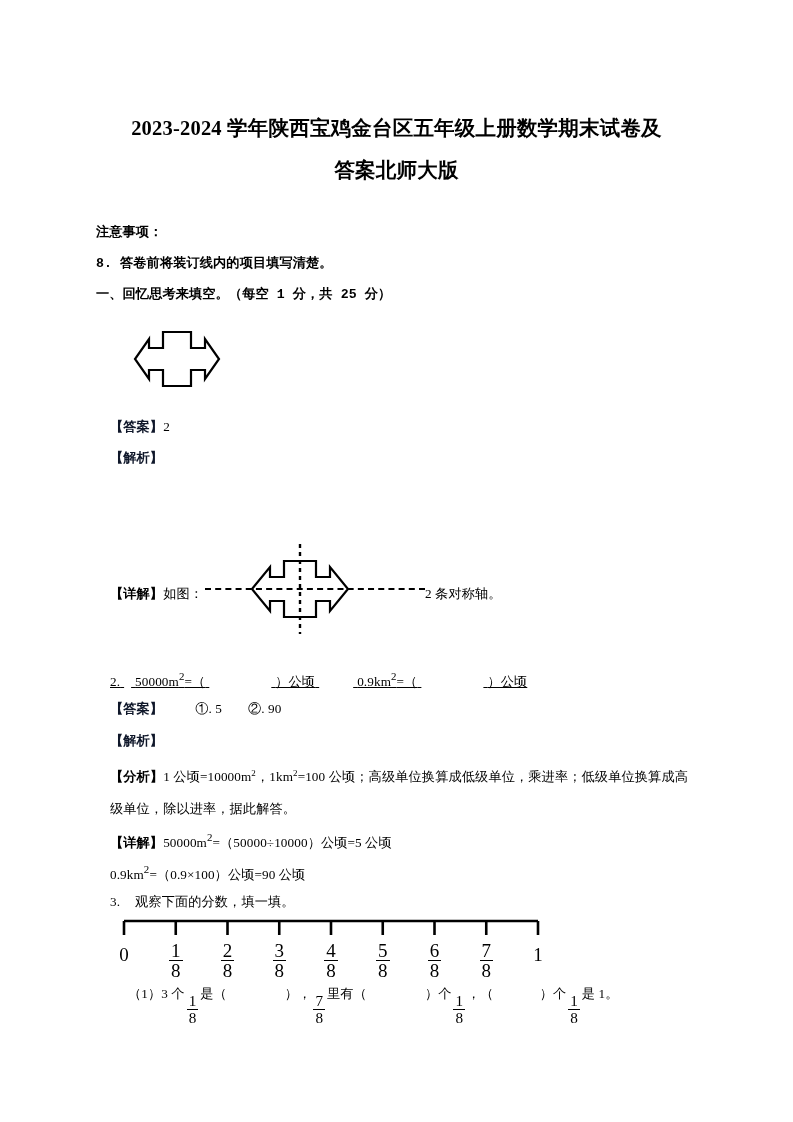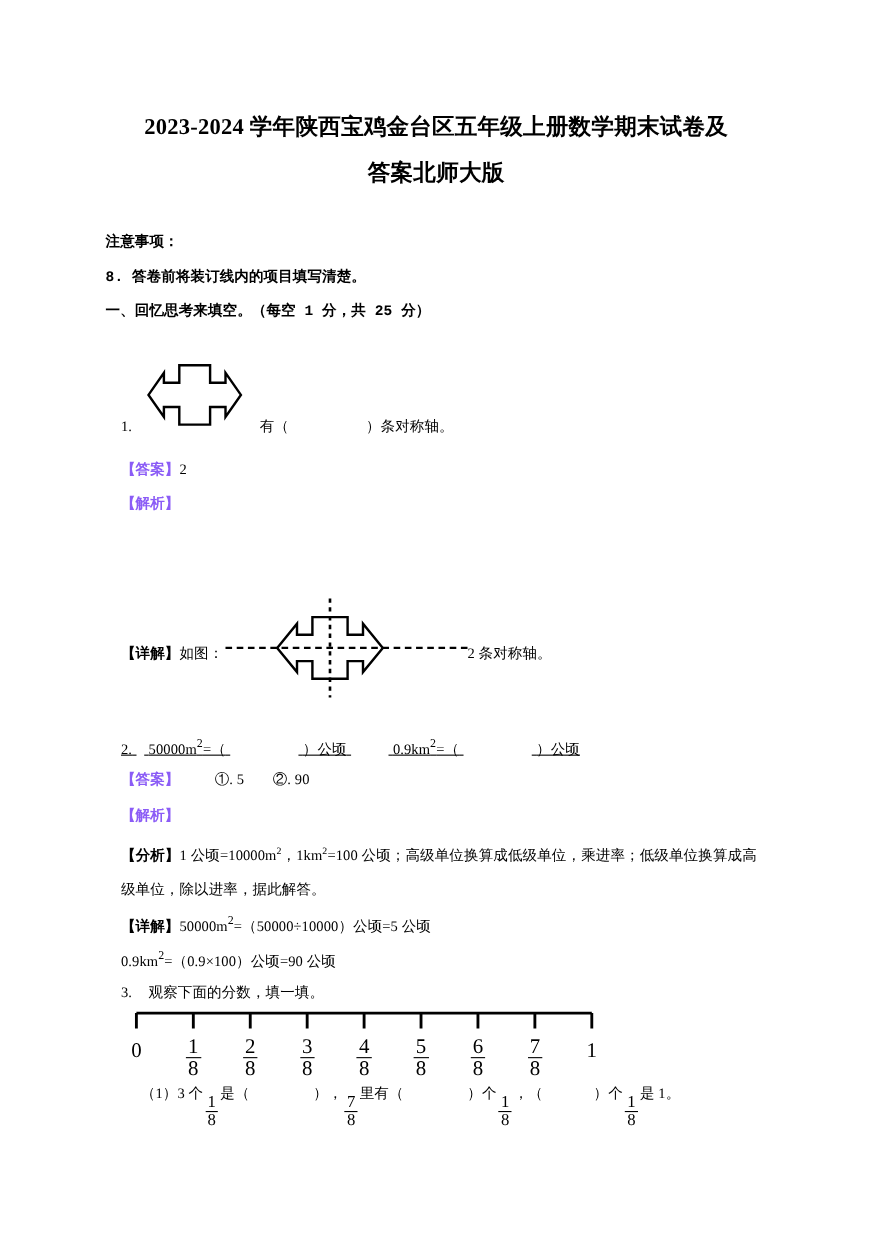--- a/index.html
+++ b/index.html
@@ -14,21 +14,21 @@
     font-family: "Liberation Serif", "DejaVu Serif", serif;
     color: #000000;
     overflow: hidden;
   }
   .page {
     position: absolute;
     left: 0; top: 0;
     width: 793px;
     height: 1122px;
     box-sizing: border-box;
-    padding: 0 96px;
+    padding: 12px 96px;
   }
 
   
   .doc-title {
     margin: 0;
     padding-top: 95px;
     text-align: center;
     font-size: 20.5px;
     font-weight: bold;
     line-height: 42px;
@@ -38,21 +38,21 @@
 
   
   .para {
     font-size: 13.2px;
     line-height: 31px;
     text-align: justify;
     margin: 0;
     letter-spacing: 0.1px;
   }
   .para.bold { font-weight: bold; font-family: Liberation Mono, monospace; }
-  .blue-b { color: #8b5cf6; }
+  .blue-b { color: #0f172a; }
 
   .note-head { margin-top: 26px; }
   .spacer-w { display: inline-block; }
 
   
   .cross-fig-1 {
     position: absolute;
     left: 133px;
     top: 330px;
   }
@@ -101,27 +101,20 @@
   <p class="para bold">8. 答卷前将装订线内的项目填写清楚。</p>
 
   <p class="para bold">一、回忆思考来填空。（每空 1 分，共 25 分）</p>
 
   <div class="cross-fig-1">
     <svg width="88" height="58" viewBox="0 0 88 58" xmlns="http://www.w3.org/2000/svg" aria-hidden="true">
       <polygon points="30,2 58,2 58,18 72,18 72,9 86,29 72,49 72,40 58,40 58,56 30,56 30,40 16,40 16,49 2,29 16,9 16,18 30,18" fill="#ffffff" stroke="#000000" stroke-width="2.2" stroke-linejoin="miter"></polygon>
     </svg>
   </div>
 
-  <div class="abs" style="left:110px; top:372px; width:600px;">
-    <span class="para">1.</span>
-    <span class="spacer-w" style="width:108px;"></span>
-    <span class="para">有（</span>
-    <span class="spacer-w" style="width:62px;"></span>
-    <span class="para">）条对称轴。</span>
-  </div>
 
   <div class="abs" style="left:110px; top:411px;">
     <span class="para blue-b" style="font-weight:bold;">【答案】</span><span class="para">2</span>
   </div>
 
   <div class="abs" style="left:110px; top:442px;">
     <span class="para blue-b" style="font-weight:bold;">【解析】</span>
   </div>
 
 

